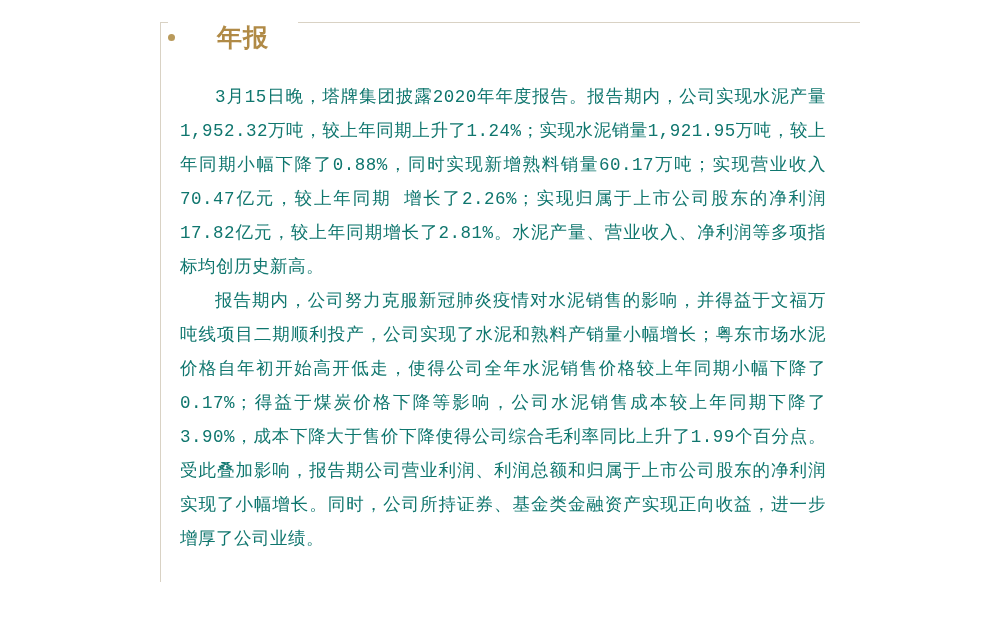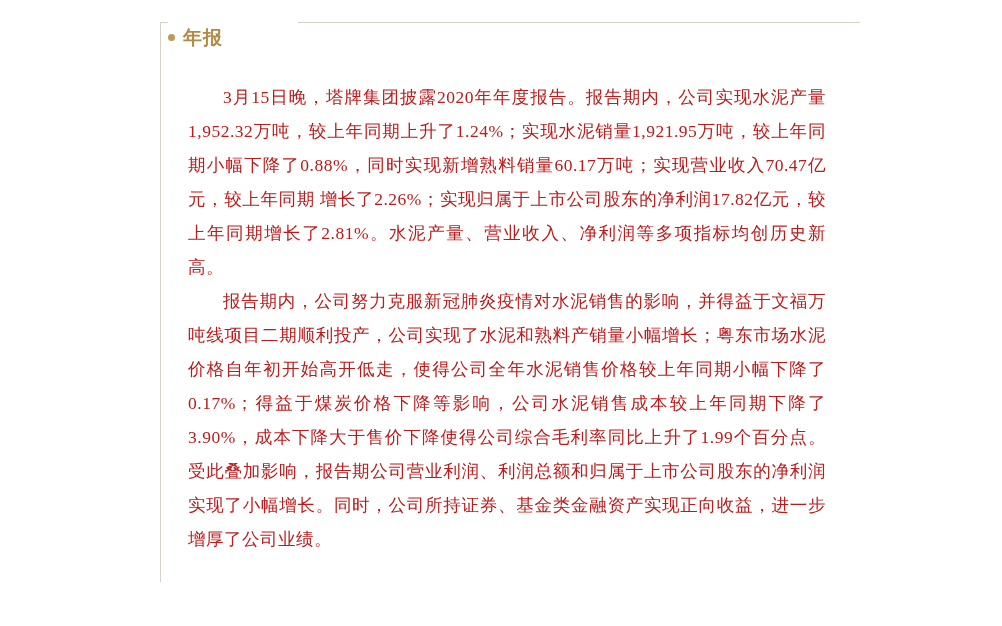--- a/index.html
+++ b/index.html
@@ -55,40 +55,41 @@
     width: 7px;
     height: 7px;
     border-radius: 50%;
     background: #b99a5b;
     display: inline-block;
     flex: 0 0 auto;
   }
   .heading .title {
     font-family: "Liberation Sans", sans-serif;
     font-weight: bold;
-    font-size: 19px;
+    font-size: 25px;
     color: #b08a46;
     letter-spacing: 1px;
     line-height: 1;
+    margin-left: 34px;
   }
   .content {
     position: absolute;
     left: 176px;
     top: 80px;
     width: 650px;
   }
   .para {
-    font-family: Liberation Serif, serif;
+    font-family: Liberation Mono, monospace;
     font-size: 17.5px;
     line-height: 34px;
-    color: #b91c1c;
+    color: #0f766e;
     text-align: justify;
     text-justify: inter-ideograph;
     text-indent: 2em;
-    margin: 0 0 0 12px;
+    margin: 0 0 0 4px;
     letter-spacing: 0.5px;
   }
   .para + .para {
     margin-top: 0px;
   }
 </style>
 </head>
 <body>
 
 <div class="page">

